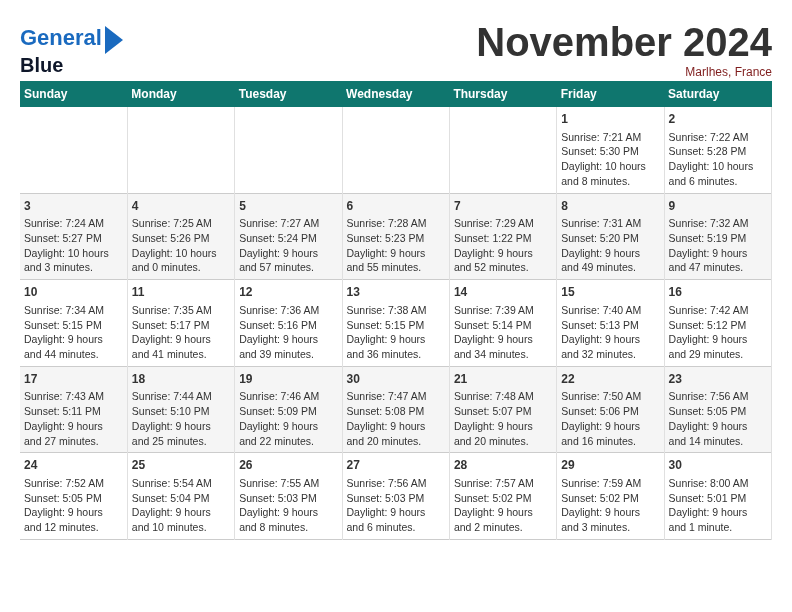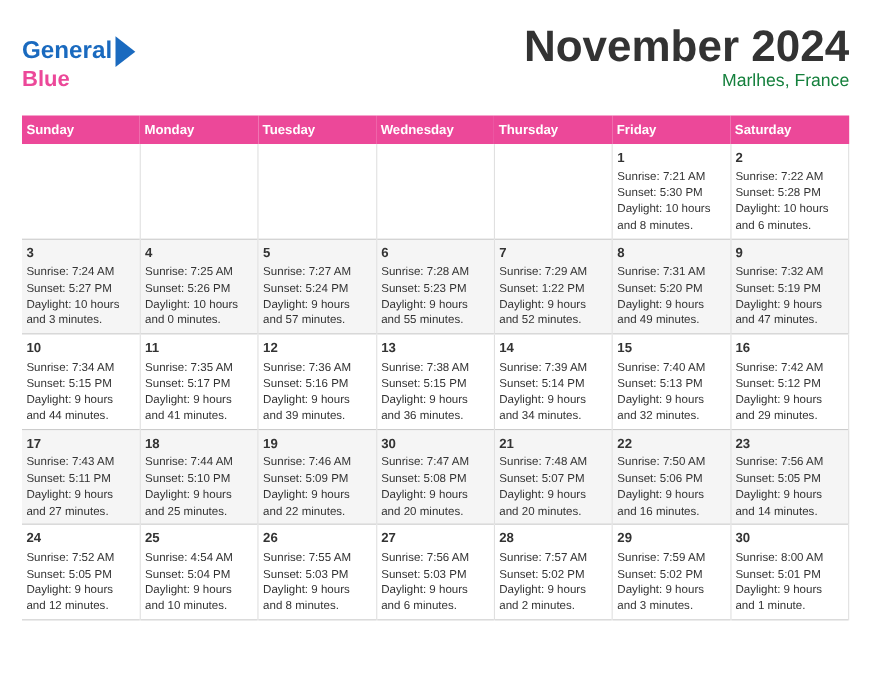--- a/index.html
+++ b/index.html
@@ -6,22 +6,22 @@
     body {
       font-family: Arial, sans-serif;
       background: #fff;
       width: 792px;
       min-height: 612px;
       padding: 20px;
     }
     .header {
       display: flex;
       justify-content: space-between;
-      align-items: flex-end;
-      margin-bottom: 22px;
+      align-items: center;
+      margin-bottom: 2px;
     }
     .logo {
       display: flex;
       align-items: center;
     }
     .logo-text {
       font-size: 22px;
       font-weight: bold;
       color: #333;
       line-height: 1.1;
@@ -40,30 +40,30 @@
     }
     .title-block {
       text-align: right;
     }
     .month-title {
       font-size: 40px;
       font-weight: bold;
       color: #333;
     }
     .location {
-      font-size: 16px;
-      color: #15803d;
+      font-size: 12px;
+      color: #7f1d1d;
     }
     table {
       width: 100%;
       border-collapse: collapse;
       font-size: 11px;
     }
     thead tr {
-      background: #ec4899;
+      background: #0f766e;
       color: white;
     }
     thead th {
       padding: 6px 4px;
       text-align: left;
       font-weight: bold;
       font-size: 12px;
     }
     tbody tr {
       border-bottom: 1px solid #ccc;
@@ -95,21 +95,21 @@
 </head>
 <body>
 
 <div class="header">
   <div class="logo">
     <div>
       <div style="display:flex;align-items:center;">
         <span class="logo-text"><span>General</span></span>
         <div class="logo-arrow"></div>
       </div>
-      <div class="logo-text" style="color:#ec4899;font-size:20px;">Blue</div>
+      <div class="logo-text" style="color:#0f172a;font-size:20px;">Blue</div>
     </div>
   </div>
   <div class="title-block">
     <div class="month-title">November 2024</div>
     <div class="location">Marlhes, France</div>
   </div>
 </div>
 
 <table>
   <thead>
@@ -301,21 +301,21 @@
       <tr>
         <td>
           <span class="day-num">24</span>
           <div>Sunrise: 7:52 AM</div>
           <div>Sunset: 5:05 PM</div>
           <div>Daylight: 9 hours</div>
           <div>and 12 minutes.</div>
         </td>
         <td>
           <span class="day-num">25</span>
-          <div>Sunrise: 4:54 AM</div>
+          <div>Sunrise: 5:54 AM</div>
           <div>Sunset: 5:04 PM</div>
           <div>Daylight: 9 hours</div>
           <div>and 10 minutes.</div>
         </td>
         <td>
           <span class="day-num">26</span>
           <div>Sunrise: 7:55 AM</div>
           <div>Sunset: 5:03 PM</div>
           <div>Daylight: 9 hours</div>
           <div>and 8 minutes.</div>

